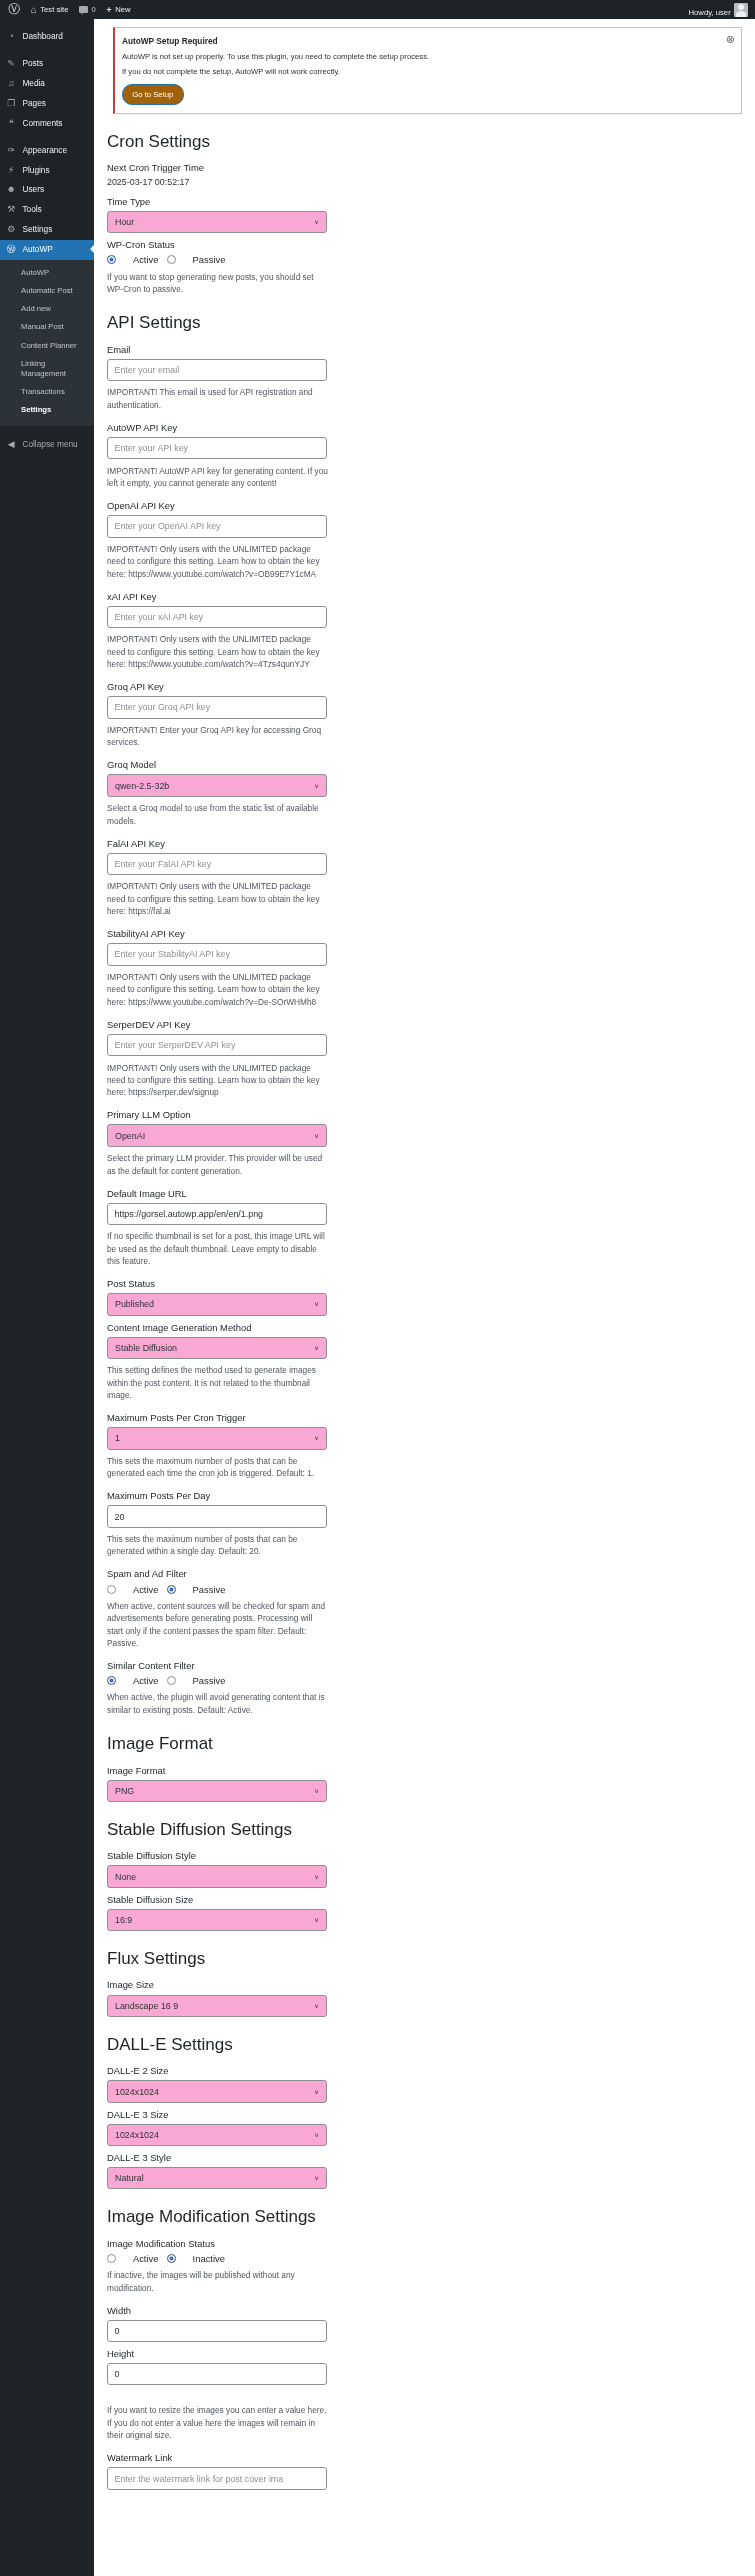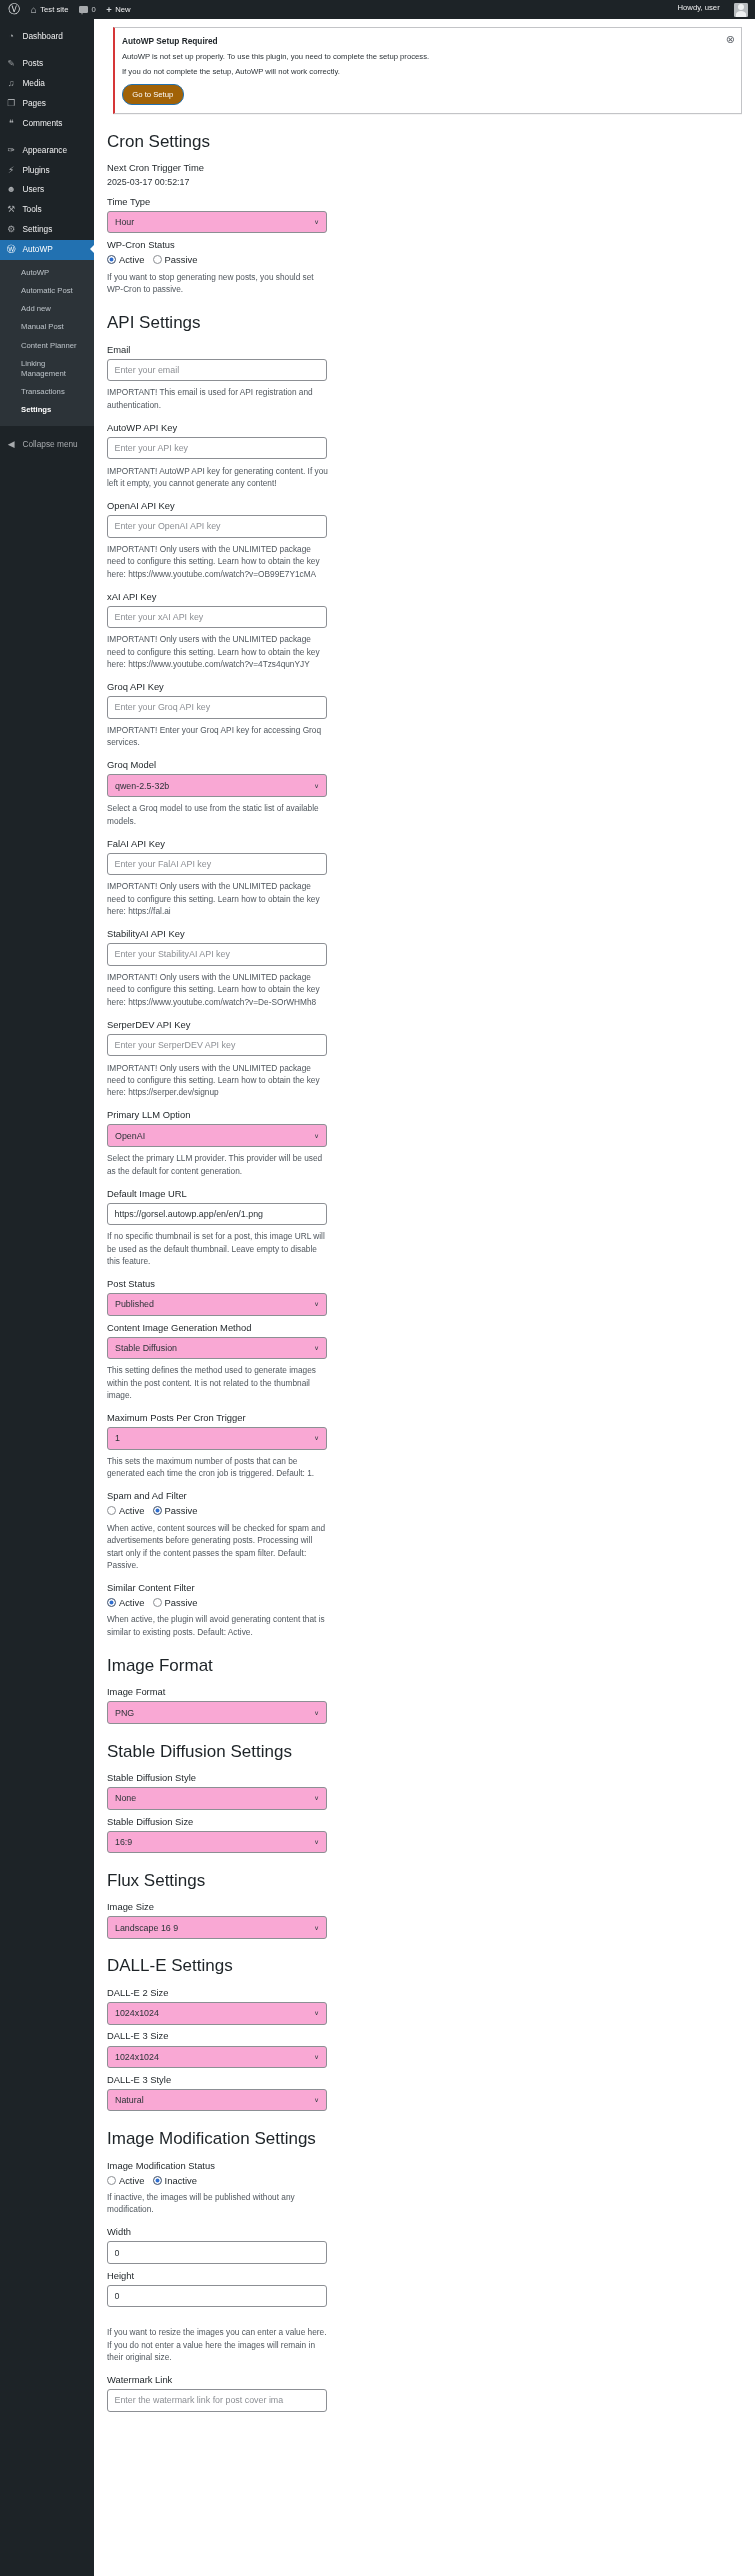--- a/index.html
+++ b/index.html
@@ -13,21 +13,21 @@
   .adminbar {
     height:19px; background:#1d2327; color:#f0f0f1;
     display:flex; align-items:center; padding:0 8.3px; font-size:7.7px;
     position:relative; z-index:5;
   }
   .ab-item { display:flex; align-items:center; gap:3.5px; margin-right:10.6px; cursor:pointer; }
   .ab-glyph { font-size:10px; color:#d5d8dc; line-height:1; }
   .wp-logo-glyph { font-size:11.8px; color:#e4e6e8; }
   .ab-count { color:#c9cccf; }
   .ab-plus { font-size:9.4px; font-weight:700; color:#d5d8dc; }
-  .ab-right { margin-left:auto; display:flex; align-items:flex-start; gap:14px; }
+  .ab-right { margin-left:auto; display:flex; align-items:flex-end; gap:3px; }
   .cbubble { width:8.9px; height:6.5px; background:#a7aaad; border-radius:1.2px; position:relative; display:inline-block; }
   .cbubble::after { content:""; position:absolute; bottom:-2.4px; left:1.8px;
     border-left:1.8px solid transparent; border-right:1.8px solid transparent; border-top:3px solid #a7aaad; }
   .avatar { width:14px; height:14px; background:#b8bcbf; border-radius:1.2px; position:relative; overflow:hidden; display:inline-block; }
   .avatar::before { content:""; position:absolute; top:1.8px; left:4.1px; width:5.9px; height:5.9px; border-radius:50%; background:#eef0f1; }
   .avatar::after  { content:""; position:absolute; top:8.9px; left:1.8px; width:10.6px; height:6.5px; border-radius:50% 50% 0 0; background:#eef0f1; }
   
   .sidebar {
     position:absolute; top:19px; bottom:0; left:0; width:94px;
     background:#1d2327; color:#f0f0f1; font-size:8.3px; z-index:4;
@@ -72,21 +72,21 @@
   .inp::placeholder { color:#8c8f94; }
   .sel {
     width:220px; height:22.4px; border:0.6px solid #8c8f94; border-radius:3px;
     display:flex; align-items:center; justify-content:space-between;
     padding:0 7px; font-size:8.9px; color:#2c3338; background:#f9a8d4; cursor:pointer;
   }
   .chev { color:#3c434a; font-size:7px; transform:scaleY(.85); }
   .fhelp { font-size:8.3px; line-height:12.4px; color:#50575e; max-width:221px; margin:5.3px 0 10.6px; }
   .fhelp.gap { margin-top:19px; }
   .radrow { display:flex; align-items:center; margin:1.8px 0 1.2px; font-size:9.4px; color:#1d2327; }
-  .rad { display:inline-flex; align-items:center; gap:3px; margin-right:8.3px; cursor:pointer; }
+  .rad { display:inline-flex; align-items:center; gap:17px; margin-right:8.3px; cursor:pointer; }
   .dot { width:8.9px; height:8.9px; border-radius:50%; border:0.6px solid #8c8f94; background:#fff; flex:0 0 8.9px; }
   .rad.on .dot { border-color:#646970; background:#2f6ed0; box-shadow:inset 0 0 0 1.5px #fff; }
 </style>
 </head>
 <body>
 
 <div class="adminbar">
   <span class="ab-item">
     <span class="ab-glyph wp-logo-glyph">Ⓥ</span>
   </span>
@@ -253,20 +253,21 @@
         <div class="fhelp">This setting defines the method used to generate images within the post content. It is not related to the thumbnail image.</div>
       </div>
       <div class="grp">
         <label class="flabel">Maximum Posts Per Cron Trigger</label>
         <div class="sel">
           <span class="sel-text">1</span>
           <span class="chev">∨</span>
         </div>
         <div class="fhelp">This sets the maximum number of posts that can be generated each time the cron job is triggered. Default: 1.</div>
       </div>
+      <div class="grp"><label class="flabel">Maximum Posts Per Day</label><input class="inp" type="text" value="20" style=""><div class="fhelp">This sets the maximum number of posts that can be generated within a single day. Default: 20.</div></div>
       <div class="grp">
         <label class="flabel">Spam and Ad Filter</label>
         <div class="radrow">
           <span class="rad">
             <span class="dot"></span>
             <span class="radlbl">Active</span>
           </span>
           <span class="rad on">
             <span class="dot"></span>
             <span class="radlbl">Passive</span>

